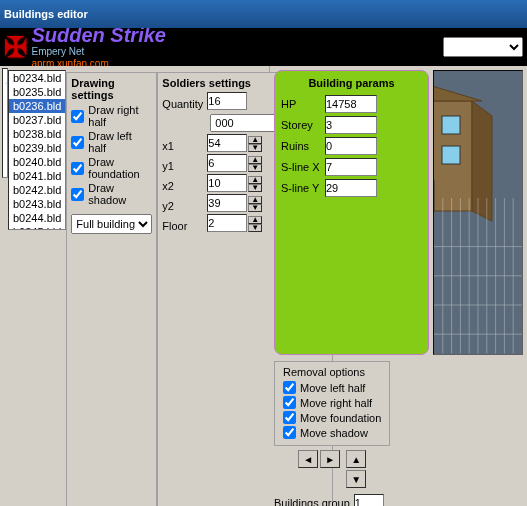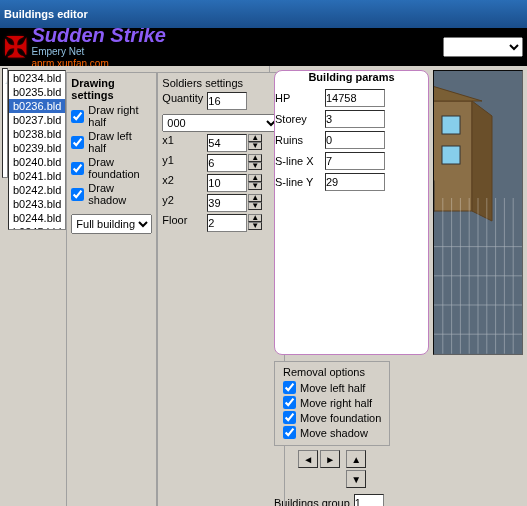--- a/index.html
+++ b/index.html
@@ -153,26 +153,26 @@
     }
 
     
     .soldiers-section {
       border: 1px solid #a0a0a0;
       margin-top: 4px;
       padding: 4px;
       background: #d4d0c8;
     }
     .soldiers-title {
-      font-weight: normal;
+      font-weight: bold;
       margin-bottom: 3px;
     }
     .form-row {
       display: flex;
-      align-items: flex-start;
+      align-items: flex-end;
       margin: 2px 0;
     }
     .form-label {
       width: 45px;
       font-size: 11px;
     }
     .form-input {
       width: 40px;
       height: 18px;
       font-size: 11px;
@@ -194,65 +194,66 @@
       display: flex;
       align-items: center;
       justify-content: center;
     }
     .soldiers-000-select {
       width: 118px;
       height: 18px;
       font-size: 11px;
       margin-top: 2px;
       display: block;
+      margin-left: 48px;
     }
 
     
     .right-panel {
       flex: 1;
       display: flex;
       flex-direction: column;
     }
 
     .right-top {
       display: flex;
       height: 320px;
     }
 
     
     .building-params {
       width: 155px;
       border: 1px solid #c080c0;
       border-radius: 8px;
       margin: 4px;
-      background: #ffffff;
+      padding: 6px;
+      background: #84cc16;
       position: relative;
     }
     .building-params-title {
       text-align: center;
       font-weight: bold;
       margin-bottom: 6px;
       font-size: 11px;
     }
     .param-row {
       display: flex;
       align-items: center;
       margin: 3px 0;
     }
     .param-label {
       width: 44px;
       font-size: 11px;
     }
     .param-input {
-      width: 60px;
+      width: 52px;
       height: 18px;
       font-size: 11px;
       border: 1px inset #808080;
       background: #fff;
-      margin-left: 6px;
     }
 
     
     .view-3d {
       flex: 1;
       background: #5a6a7a;
       margin: 4px 4px 4px 0;
       border: 1px inset #606060;
       position: relative;
       overflow: hidden;

